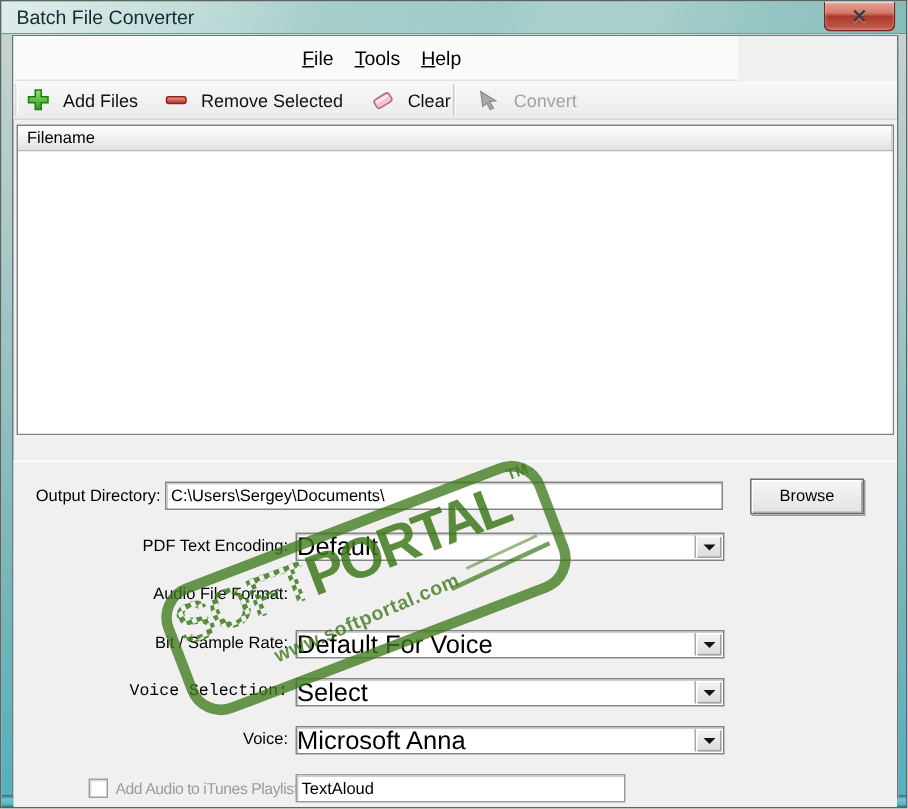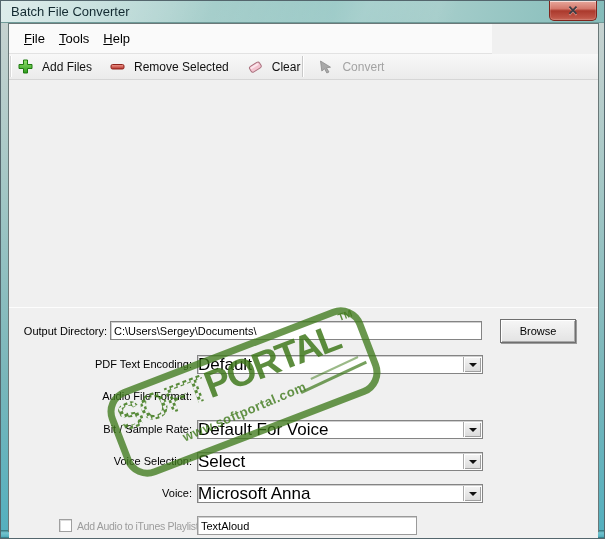--- a/index.html
+++ b/index.html
@@ -20,21 +20,21 @@
   .border-left,.border-right{position:absolute;top:22px;width:7px;height:509px;
     background:linear-gradient(180deg,#c6d2d0 0%,#a6c8c6 30%,#78b6ba 70%,#54b0bf 100%);}
   .border-left{left:0;} .border-right{right:0;}
   .border-bottom{position:absolute;left:0;bottom:0;width:605px;height:8px;
     background:linear-gradient(180deg,#2e6d74 0%,#74c4cf 35%,#58b2c1 80%,#2d6d74 100%);}
   
   .content{position:absolute;left:7px;top:22px;width:591px;height:509px;background:#f0f0f0;
     box-shadow:inset 0 0 0 1px #6a7878;}
   
   .menubar{position:absolute;left:1px;top:1px;width:483px;height:30px;background:#fafafa;
-    border-bottom:1px solid #e2e2e2;box-sizing:border-box;display:flex;align-items:center;padding-left:8px;}
+    border-bottom:1px solid #e2e2e2;box-sizing:border-box;display:flex;align-items:center;padding-left:8px;justify-content:center;}
   .menu-item{padding:2px 7px;font-size:13px;color:#000;cursor:default;}
   .menu-item .mn{text-decoration:underline;}
   
   .toolbar{position:absolute;left:1px;top:31px;width:589px;height:26px;
     background:linear-gradient(180deg,#f8f8f8,#ebebeb);border-bottom:1px solid #d6d6d6;box-sizing:border-box;
     display:flex;align-items:center;}
   .tool-btn{display:flex;align-items:center;gap:9px;padding:0 9px;height:22px;font-size:12px;color:#111;cursor:pointer;}
   .tool-btn.disabled{color:#a3a3a3;cursor:default;}
   .tool-sep{position:absolute;left:293px;top:2px;width:1px;height:21px;background:#c9c9c9;box-shadow:1px 0 0 #ffffff;}
   .tool-sep-l{position:absolute;left:1px;top:2px;width:1px;height:21px;background:#d9d9d9;box-shadow:1px 0 0 #ffffff;}
@@ -150,20 +150,24 @@
       <div class="tool-btn disabled">
         <svg width="15" height="15" viewBox="0 0 15 15">
           <path d="M2.5 2 L12.5 8.2 L8.4 8.8 L11 13 L8.8 14 L6.6 9.8 L3.8 12 Z" fill="#a9a9a9" stroke="#8a8a8a" stroke-width="0.8"></path>
         </svg>
         <span>Convert</span>
       </div>
 
       <div class="tool-sep"></div>
     </div>
 
+    <div class="listview">
+      <div class="list-header">Filename</div>
+      <div class="list-body"></div>
+    </div>
 
     <div class="panel">
 
       <div class="flabel r" style="left:8px;top:14px;width:90px;">Output Directory:</div>
       <input class="tb" style="left: 101px; top: 13px; width: 372px;" value="C:\Users\Sergey\Documents\">
       <div class="btn" style="left:491px;top:11px;width:76px;height:24px;line-height:22px;text-align:center;">
         <span>Browse</span>
       </div>
 
       <div class="flabel r" style="left:20px;top:47px;width:163px;">PDF Text Encoding:</div>
@@ -173,21 +177,21 @@
       </div>
 
       <div class="flabel r" style="left:20px;top:79px;width:163px;">Audio File Format:</div>
 
       <div class="flabel r" style="left:20px;top:112px;width:163px;">Bit / Sample Rate:</div>
       <div class="combo" style="left:188px;top:112px;">
         <span class="combo-text">Default For Voice</span>
         <div class="combo-arrow"></div>
       </div>
 
-      <div class="flabel r" style="left:20px;top:144px;width:163px;">Voice Selection:</div>
+      <div class="flabel r" style="left:20px;top:144px;width:163px;font-family:Liberation Mono, monospace;">Voice Selection:</div>
       <div class="combo" style="left:188px;top:144px;">
         <span class="combo-text">Select</span>
         <div class="combo-arrow"></div>
       </div>
 
       <div class="flabel r" style="left:20px;top:176px;width:163px;">Voice:</div>
       <div class="combo" style="left:188px;top:176px;padding-left:46px;">
         <span class="combo-text">Microsoft Anna</span>
         <div class="combo-arrow"></div>
       </div>

